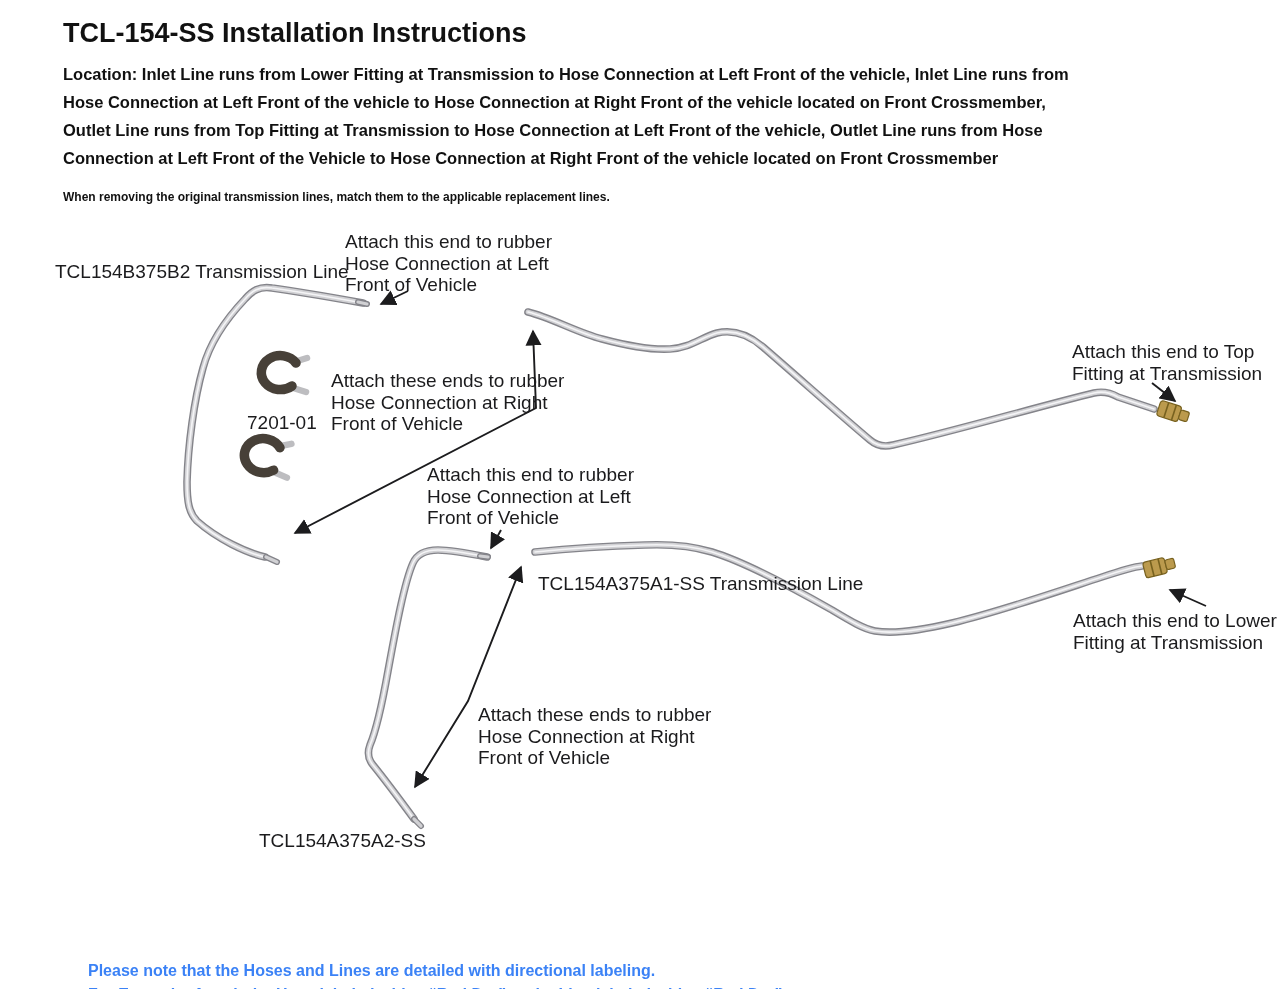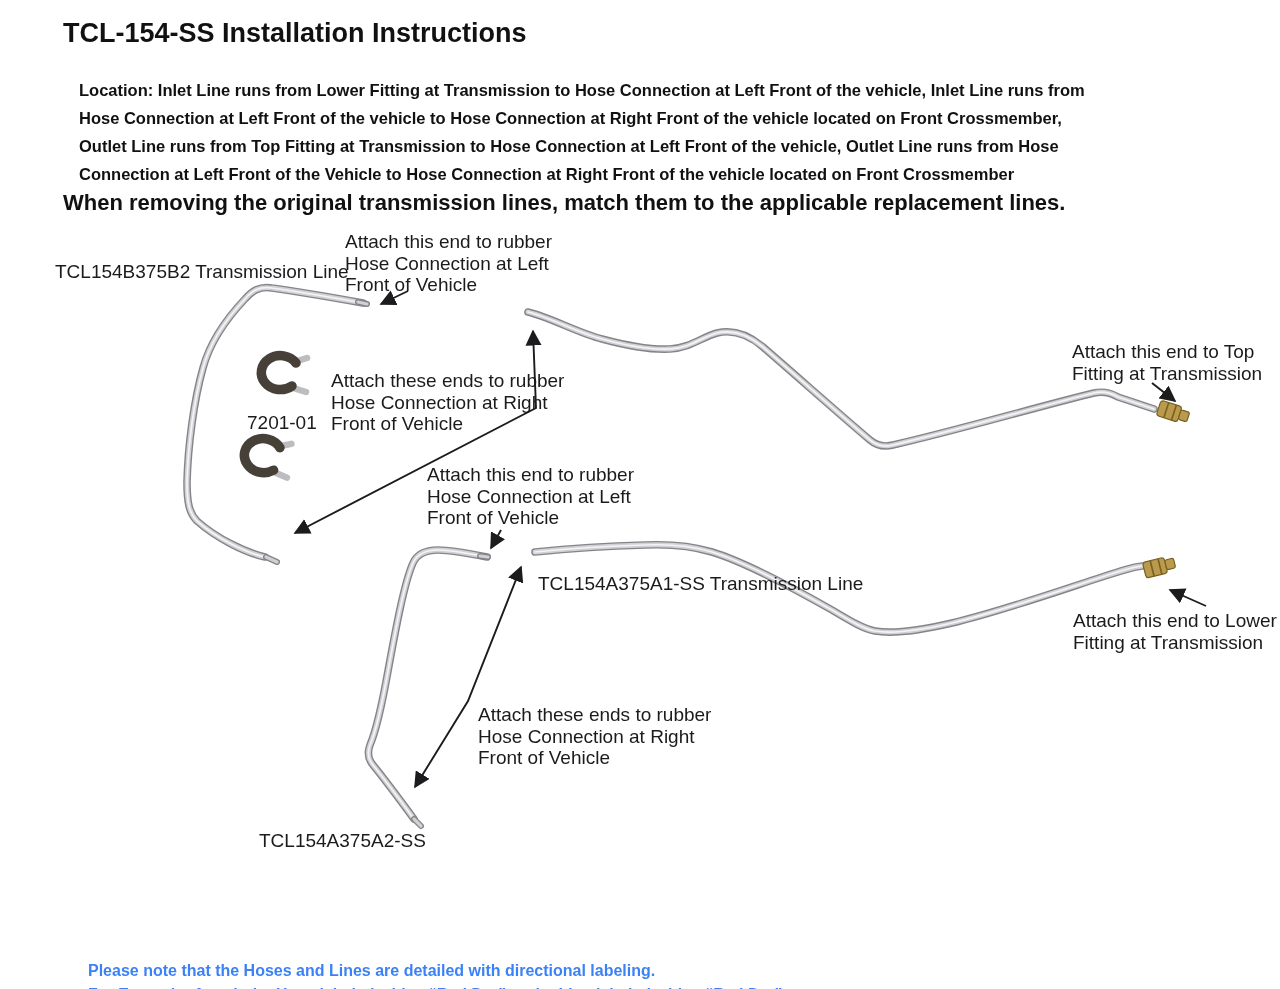--- a/index.html
+++ b/index.html
@@ -20,27 +20,27 @@
     font-family:"Liberation Sans",sans-serif;
     color:var(--ink);
     overflow:hidden;
     border-radius:25px;
   }
   .page-title{
     position:absolute;left:63px;top:18px;margin:0;
     font-size:27px;font-weight:bold;color:#111;
   }
   .location-par{
-    position:absolute;left:63px;top:60px;margin:16px;width:1200px;
+    position:absolute;left:63px;top:60px;margin:0;width:1200px;
     font-size:16.5px;font-weight:bold;line-height:28px;
     white-space:pre-line;color:#111;
   }
   .removal-note{
     position:absolute;left:63px;top:190px;margin:0;
-    font-size:22px;font-weight:bold;color:#111;
+    font-size:12px;font-weight:bold;color:#111;
   }
   .footer-note{
     position:absolute;left:78px;top:949px;margin:10px;
     font-size:16px;font-weight:bold;line-height:23.5px;
     white-space:pre-line;color:#3b82f6;
   }
   .lbl{
     position:absolute;
     font-size:19px;line-height:21.5px;
     white-space:pre-line;color:#1b1b1d;

